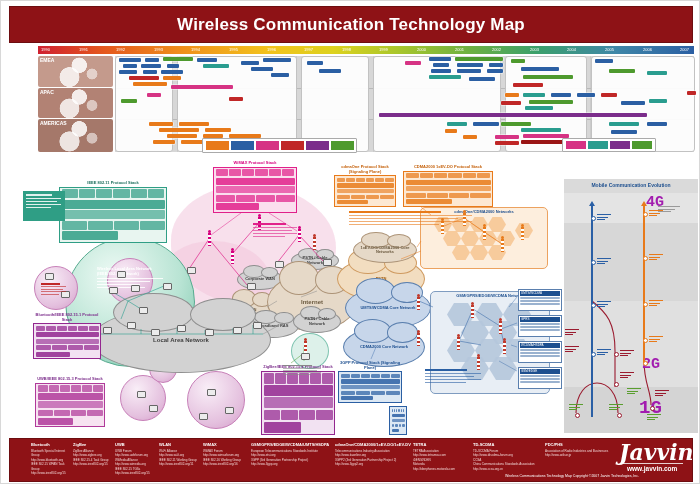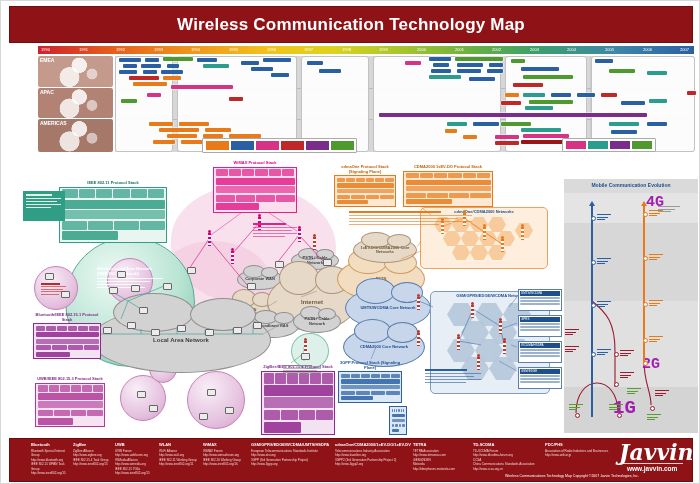--- a/index.html
+++ b/index.html
@@ -674,21 +674,21 @@
     <div class="evo-title">Mobile Communication Evolution</div>
     <div class="evo-band" style="top:14px;height:30px;background:#e4e4e4"></div>
     <div class="evo-band" style="top:44px;height:78px;background:#d7d7d7"></div>
     <div class="evo-band" style="top:122px;height:86px;background:#e0e0e0"></div>
     <div class="evo-band" style="top:208px;height:46px;background:#d4d4d4"></div>
   </div>
   <div class="vline vline-blue abs" style="left:590px;top:202px;height:214px"></div>
   <div class="vline vline-orange abs" style="left:642px;top:202px;height:160px"></div>
   <span class="wm abs" style="left: 645px; position: absolute; top: 193px; font-size: 15px;">4G</span>
     <span class="wm abs" style="left: 641px; position: absolute; top: 355px; font-size: 15px;">2G</span>
-    <span class="wm abs" style="left: 612px; position: absolute; top: 396px; font-size: 19px;">1G</span>
+    <span class="wm abs" style="left: 638px; position: absolute; top: 396px; font-size: 19px;">1G</span>
   <i class="dot abs" style="left: 590px; position: absolute; top: 215px; --c: #2a5fa5;"></i>
     <i class="dot abs" style="left: 590px; position: absolute; top: 259px; --c: #2a5fa5;"></i>
     <i class="dot abs" style="left: 590px; position: absolute; top: 302px; --c: #2a5fa5;"></i>
     <i class="dot abs" style="left: 590px; position: absolute; top: 351px; --c: #2a5fa5;"></i>
     <i class="dot abs" style="left: 642px; position: absolute; top: 211px; --c: #e87a1a;"></i>
     <i class="dot abs" style="left: 642px; position: absolute; top: 255px; --c: #e87a1a;"></i>
     <i class="dot abs" style="left: 642px; position: absolute; top: 301px; --c: #e87a1a;"></i>
     <i class="dot abs" style="left: 642px; position: absolute; top: 337px; --c: #e87a1a;"></i>
     <i class="dot abs" style="left: 642px; position: absolute; top: 360px; --c: #e87a1a;"></i>
     <i class="dot abs" style="left: 613px; position: absolute; top: 351px; --c: #9a1b2f;"></i>

